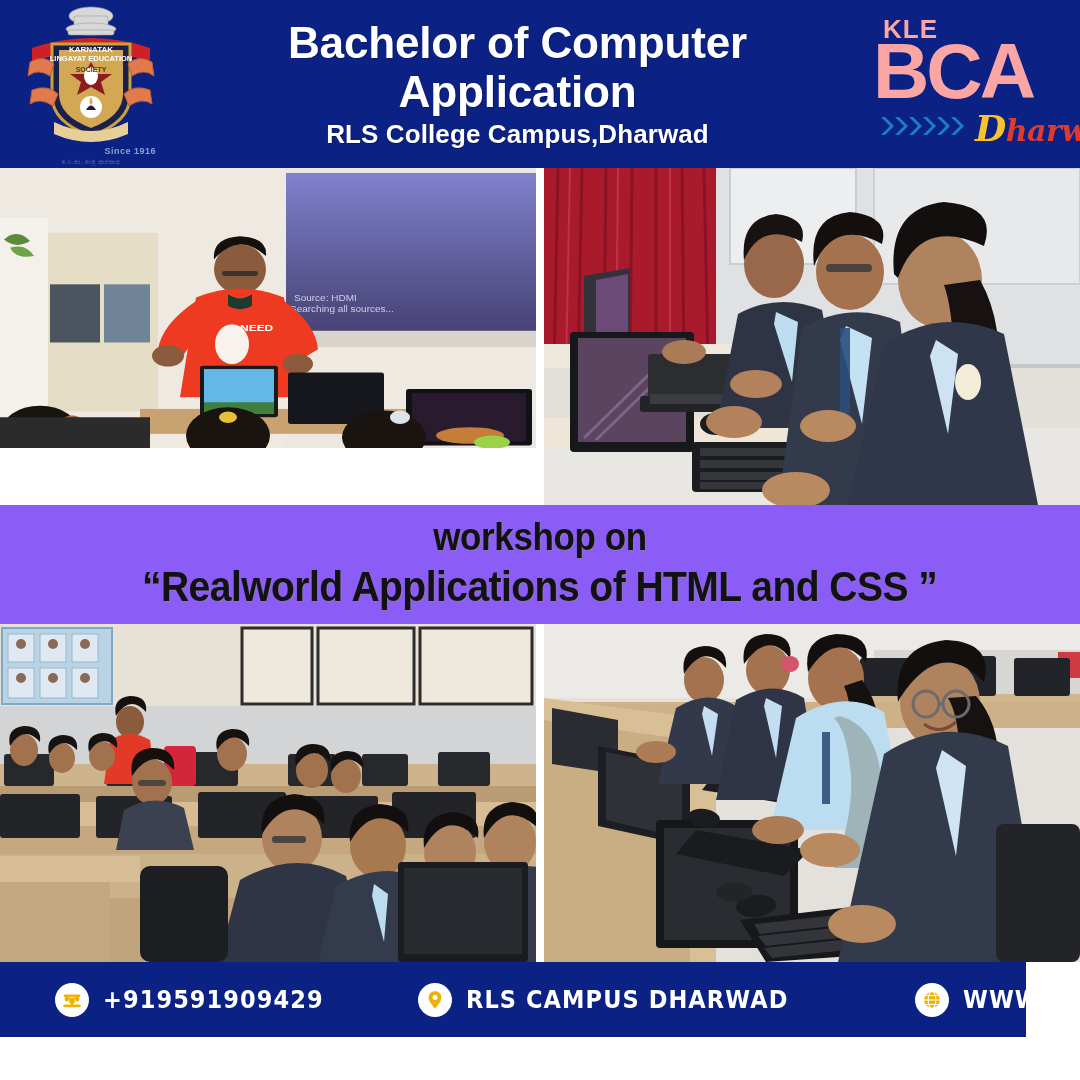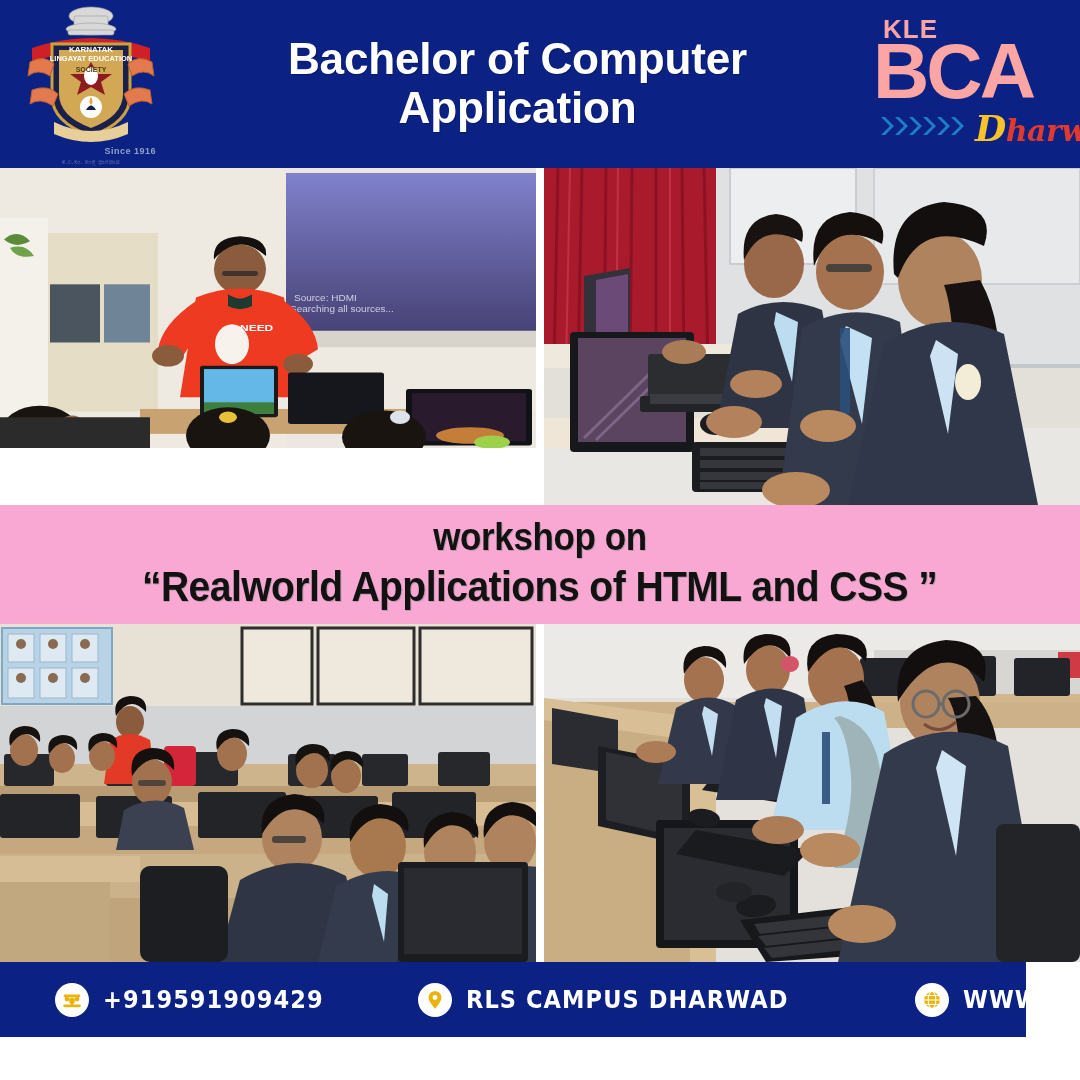--- a/index.html
+++ b/index.html
@@ -60,21 +60,21 @@
   .photo { position:absolute; overflow:hidden; background:#222; }
   .p-tl { left:0;   top:168px; width:536px; height:280px; }
   .p-tr { left:544px; top:168px; width:536px; height:337px; }
   .p-bl { left:0;   top:624px; width:536px; height:338px; }
   .p-br { left:544px; top:624px; width:536px; height:338px; }
   .photo svg { display:block; width:100%; height:100%; }
 
   
   .titleband {
     position:absolute; left:0; top:505px; width:1080px; height:119px;
-    background:#f9a8d4; display:flex; flex-direction:column;
+    background:#8b5cf6; display:flex; flex-direction:column;
     align-items:center; justify-content:center;
   }
   .ws-line1 {
     font-size:38px; font-weight:bold; color:#121212; line-height:1.05;
     letter-spacing:-.4px; transform:scaleX(.92); transform-origin:center;
     text-shadow:1px 1px 0 rgba(140,140,140,.55);
   }
   .ws-line2 {
     font-size:42px; font-weight:bold; color:#121212; line-height:1.1;
     margin-top:6px; letter-spacing:-.6px; white-space:nowrap;
@@ -147,20 +147,21 @@
         <text x="65" y="48" font-size="8" font-weight="bold" fill="#ffffff" text-anchor="middle" font-family="Liberation Sans, sans-serif">KARNATAK</text>
         <text x="65" y="57" font-size="7.5" font-weight="bold" fill="#ffffff" text-anchor="middle" font-family="Liberation Sans, sans-serif">LINGAYAT EDUCATION</text>
         <text x="65" y="68" font-size="7" font-weight="bold" fill="#4b3a14" text-anchor="middle" font-family="Liberation Sans, sans-serif">SOCIETY</text>
       </svg>
       <div class="crest-since">Since 1916</div>
       <div class="crest-kan">ಕ.ಲಿ.ಸಂ. ಸಂಸ್ಥೆ ಧಾರವಾಡ</div>
     </div>
 
     <div class="title-block">
       <div class="t-main">Bachelor of Computer Application</div>
+      <div class="t-sub">RLS College Campus,Dharwad</div>
     </div>
 
     <div class="bca-logo">
       <div class="bca-kle">KLE</div>
       <div class="bca-main">BCA</div>
       <svg class="bca-chev" viewBox="0 0 90 24">
         <g fill="#1a7fc4">
           <path d="M0 3 L9 12 L0 21 L4 21 L13 12 L4 3 Z"></path>
           <path d="M14 3 L23 12 L14 21 L18 21 L27 12 L18 3 Z"></path>
           <path d="M28 3 L37 12 L28 21 L32 21 L41 12 L32 3 Z"></path>

